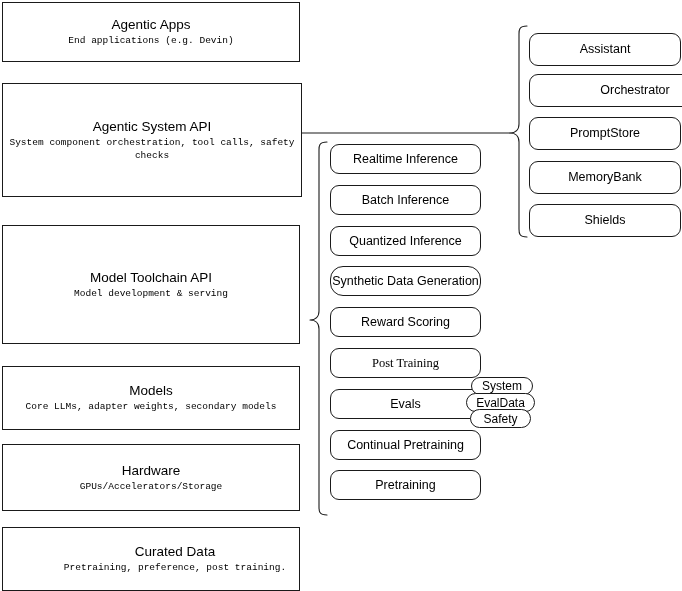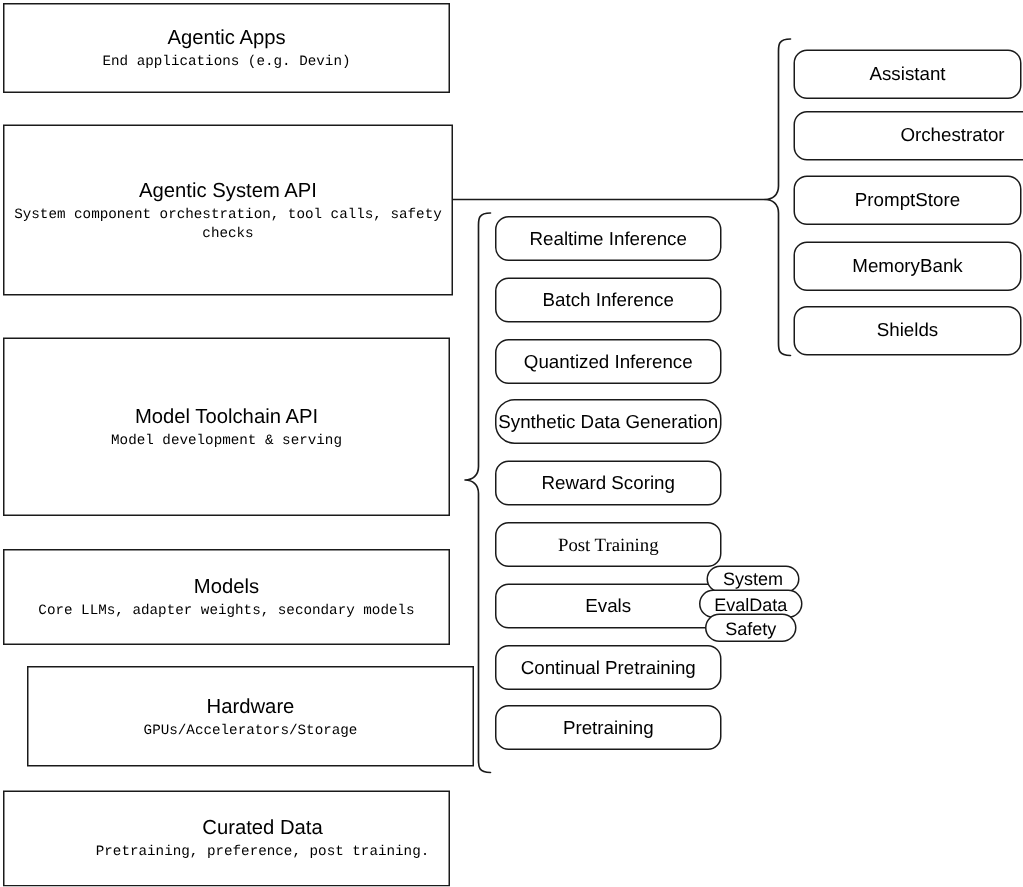--- a/index.html
+++ b/index.html
@@ -80,21 +80,21 @@
   <div class="box layer" style="left:2px;top:225px;width:298px;height:119px;">
     <div class="title">Model Toolchain API</div>
     <div class="sub">Model development &amp; serving</div>
   </div>
 
   <div class="box layer" style="left:2px;top:366px;width:298px;height:64px;">
     <div class="title">Models</div>
     <div class="sub">Core LLMs, adapter weights, secondary models</div>
   </div>
 
-  <div class="box layer" style="left:18px;top:444px;width:298px;height:67px;">
+  <div class="box layer" style="left:2px;top:444px;width:298px;height:67px;">
     <div class="title">Hardware</div>
     <div class="sub">GPUs/Accelerators/Storage</div>
   </div>
 
   <div class="box layer" style="left:2px;top:527px;width:298px;height:64px;padding-left:48px;">
     <div class="title">Curated Data</div>
     <div class="sub">Pretraining, preference, post training.</div>
   </div>
 
   <div class="box cap" style="left:330px;top:144px;width:151px;height:30px;">

